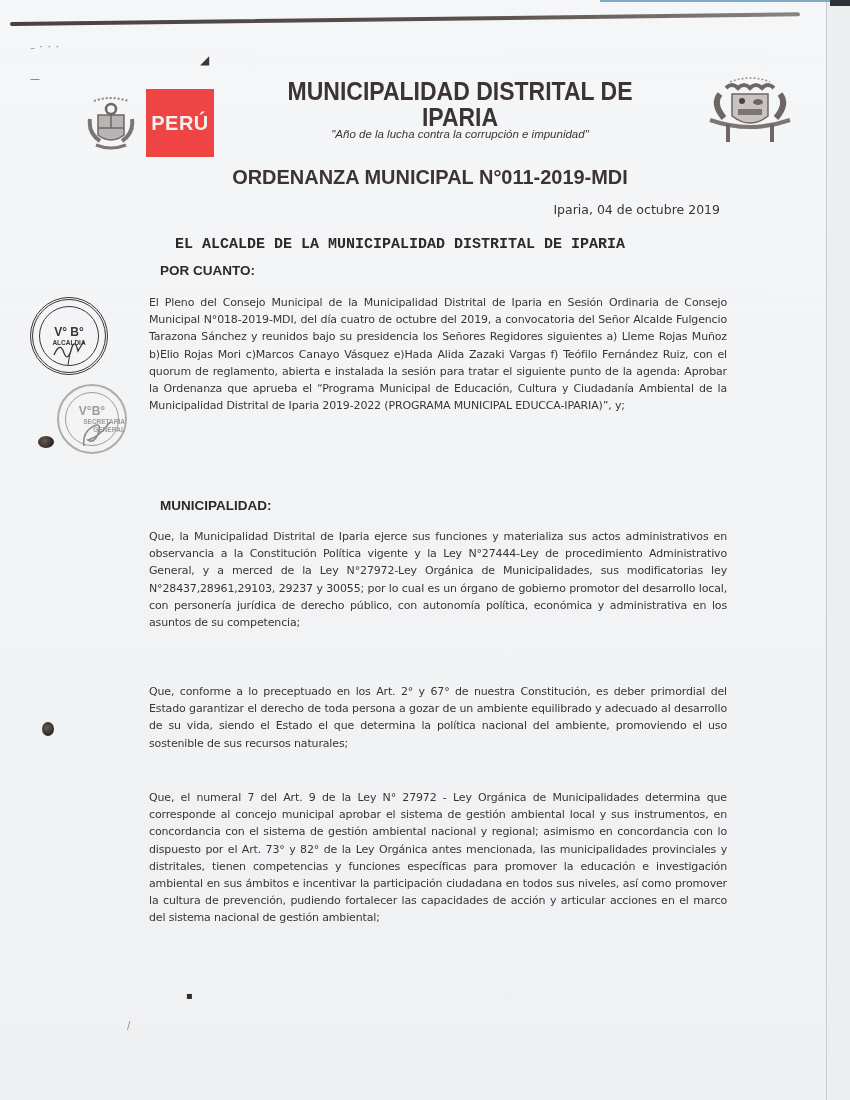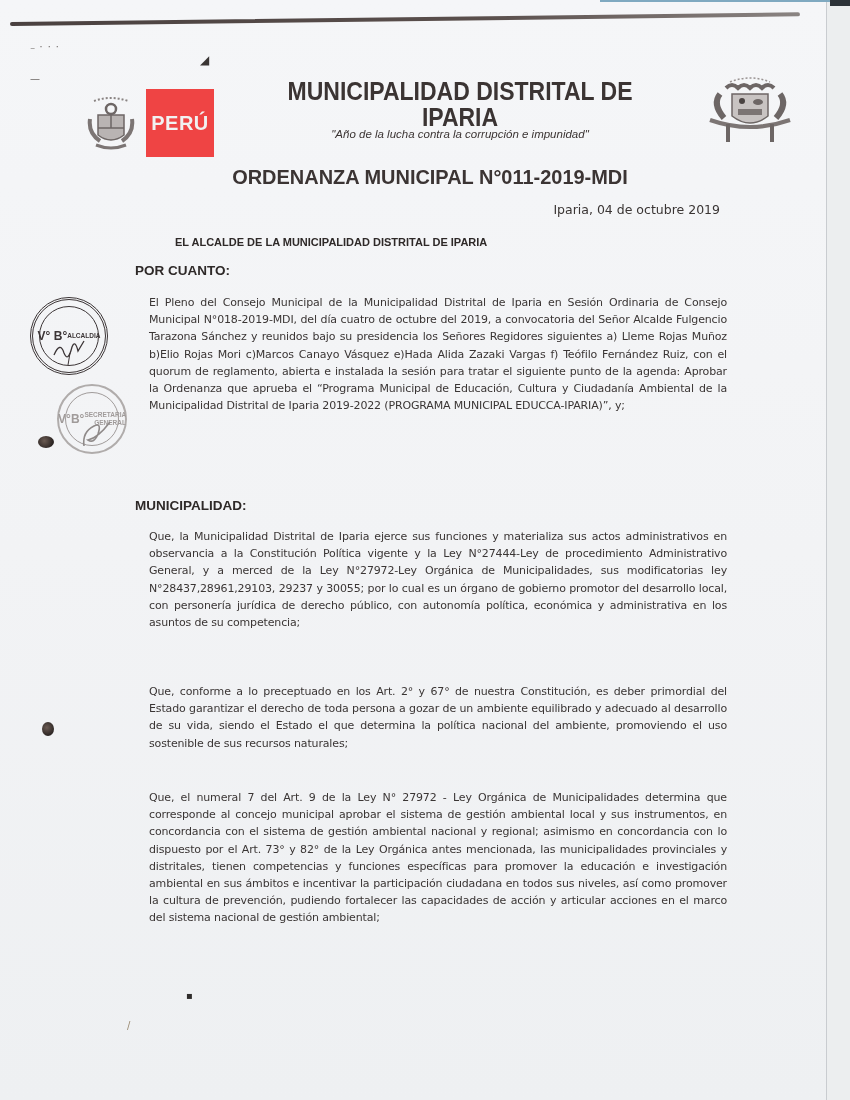--- a/index.html
+++ b/index.html
@@ -67,39 +67,39 @@
       font-family: "Liberation Sans", sans-serif; font-weight: bold;
       font-size: 21px; color: #3b3433;
       transform: scaleX(0.95); transform-origin: center;
     }
     .date {
       position: absolute; left: 430px; top: 202px; width: 290px; text-align: right;
       font-size: 12.5px; color: #3a3534;
     }
     .alcalde {
       position: absolute; left: 175px; top: 236px; width: 520px;
-      font-family: Liberation Sans, sans-serif; font-weight: bold;
-      font-size: 11px; color: #2e2928;
+      font-family: Liberation Mono, monospace; font-weight: bold;
+      font-size: 15px; color: #2e2928;
     }
     .section-head {
-      position: absolute; left: 135px;
+      position: absolute; left: 160px;
       font-family: "Liberation Sans", sans-serif; font-weight: bold;
       font-size: 13.5px; color: #2e2928;
     }
     .para {
       position: absolute; left: 149px; width: 578px;
       font-size: 11px; line-height: 17.2px;
       text-align: justify; color: #3a3534;
       letter-spacing: -0.15px;
     }
 
     
     .stamp {
       position: absolute; border-radius: 50%;
-      display: flex; flex-direction: row; align-items: center; justify-content: center;
+      display: flex; flex-direction: column; align-items: center; justify-content: center;
       font-family: "Liberation Sans", sans-serif;
     }
     .stamp-1 {
       left: 30px; top: 297px; width: 72px; height: 72px;
       border: 3px double #3c3536; color: #3c3536;
     }
     .stamp-2 {
       left: 57px; top: 384px; width: 66px; height: 66px;
       border: 2px solid #b0acab; color: #a09b9a; text-align: right;
     }

